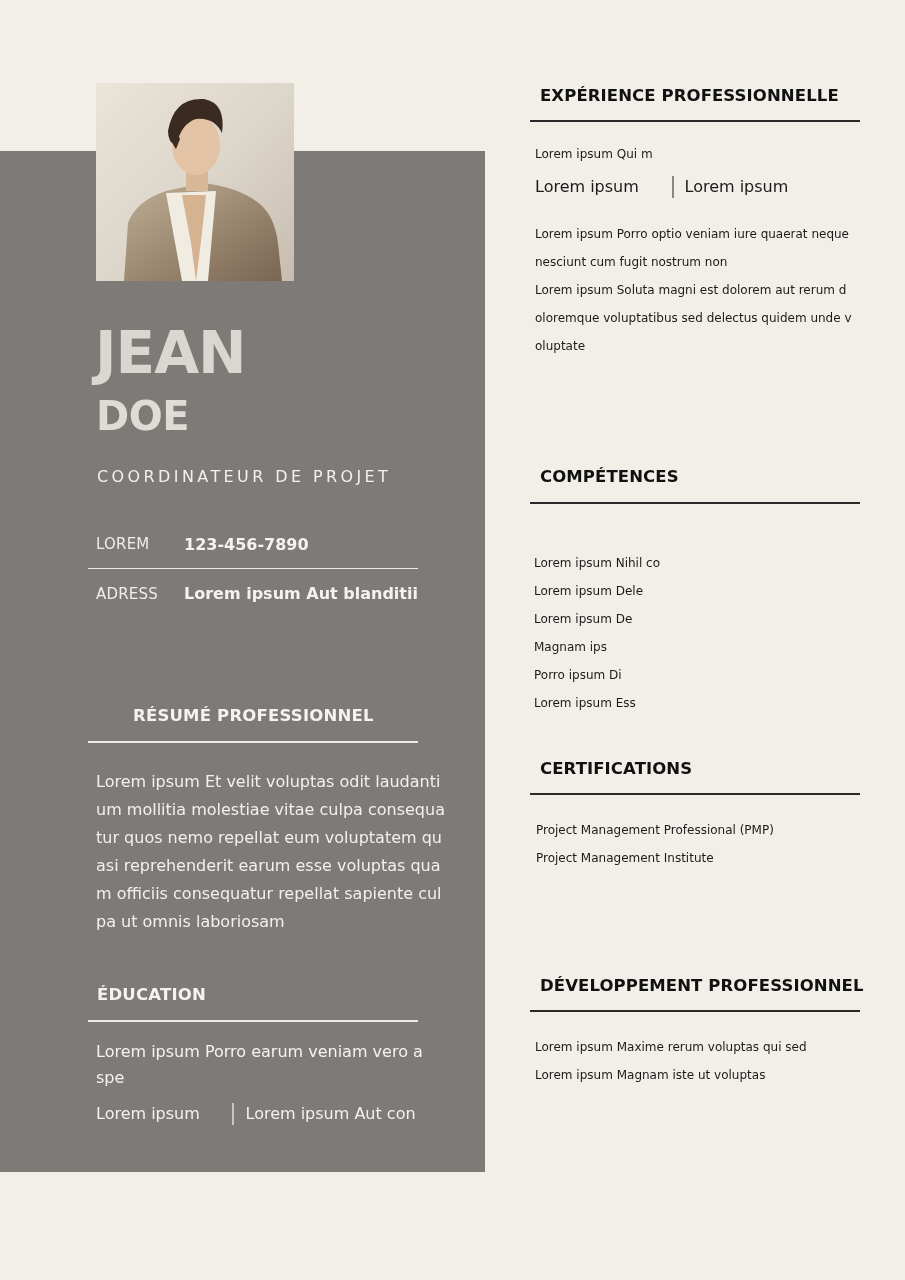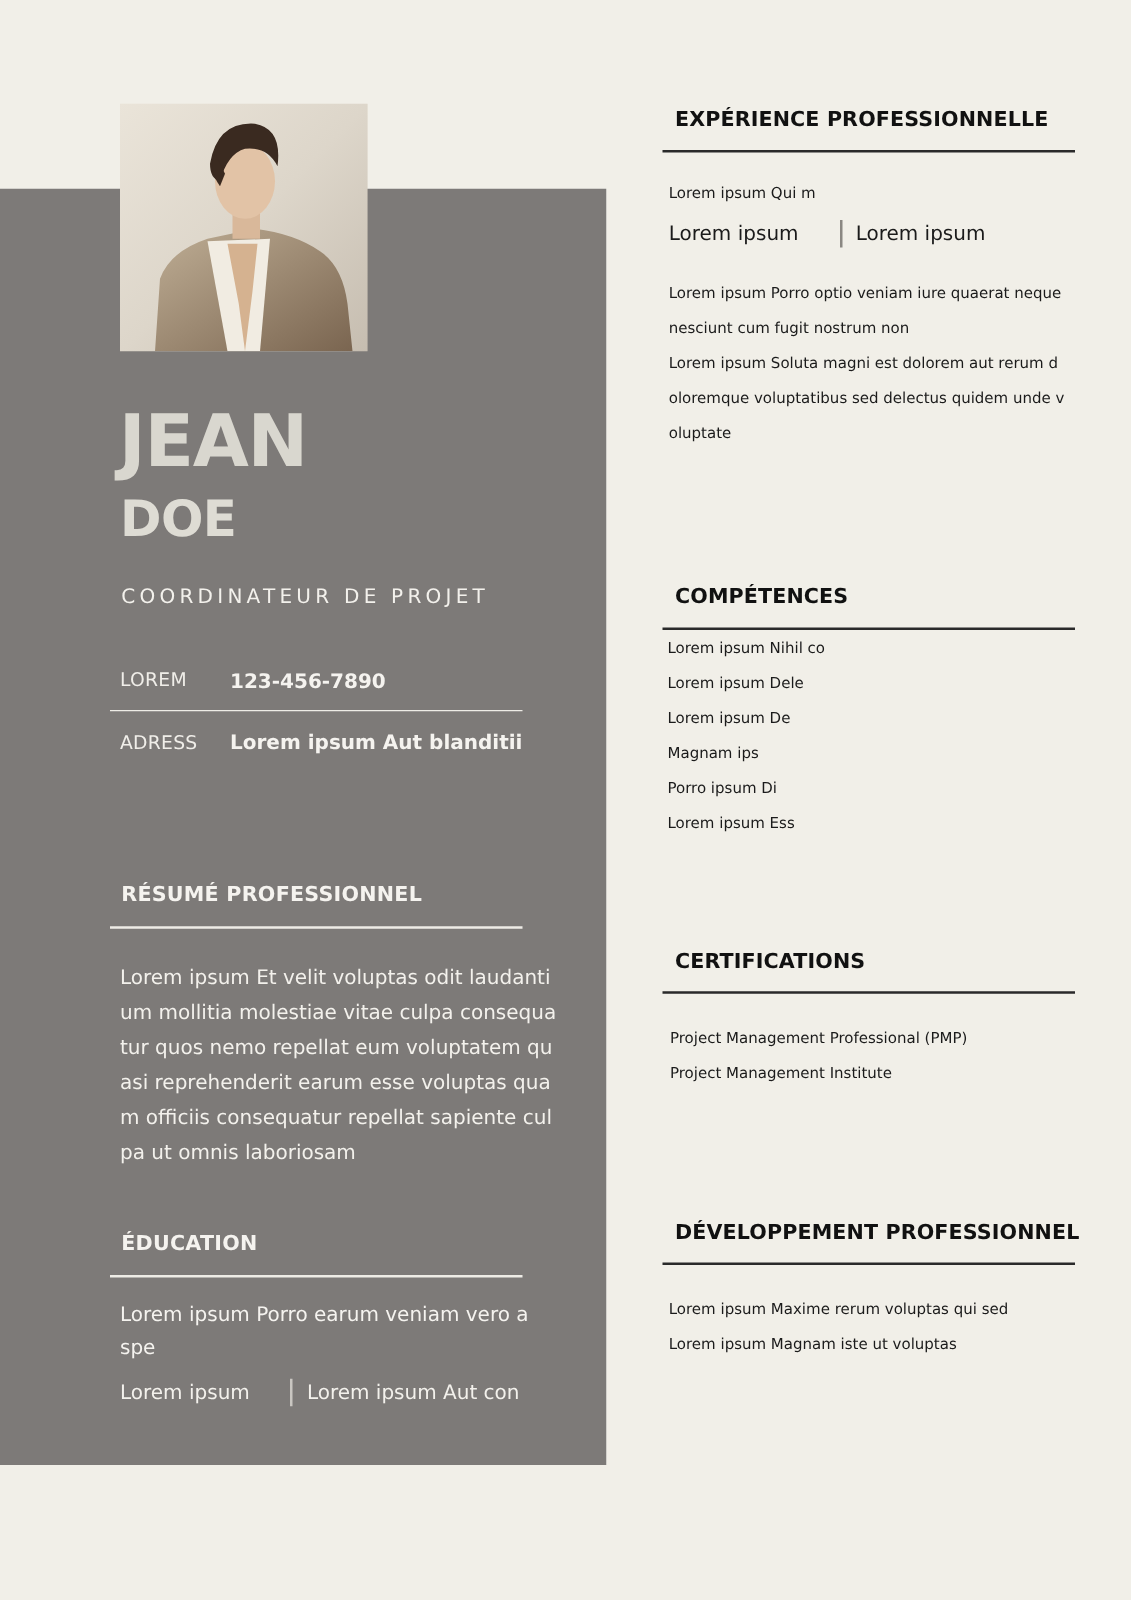--- a/index.html
+++ b/index.html
@@ -197,21 +197,21 @@
   <div class="contact-row">
     <span class="contact-label">LOREM</span>
     <span class="contact-value">123-456-7890</span>
   </div>
   <div class="contact-row">
     <span class="contact-label">ADRESS</span>
     <span class="contact-value">Lorem ipsum Aut blanditii</span>
   </div>
 </div>
 
-<div class="left-section-title" style="top:706px;">RÉSUMÉ PROFESSIONNEL</div>
+<div class="left-section-title" style="top:706px;margin-left:36px;">RÉSUMÉ PROFESSIONNEL</div>
 <div class="left-rule" style="top:741px;"></div>
 <div class="left-para" style="top:768px; word-break: break-all;">Lorem ipsum Et velit voluptas odit laudantium mollitia molestiae vitae culpa consequatur quos nemo repellat eum voluptatem quasi reprehenderit earum esse voluptas quam officiis consequatur repellat sapiente culpa ut omnis laboriosam</div>
 
 <div class="left-section-title" style="top:985px;">ÉDUCATION</div>
 <div class="left-rule" style="top:1020px;"></div>
 <div class="edu-title" style="word-break: break-all;">Lorem ipsum Porro earum veniam vero aspe</div>
 <div class="edu-meta">
   <span class="col1">Lorem ipsum</span>
   <span class="sep"></span>
   <span>Lorem ipsum Aut con</span>
@@ -225,21 +225,21 @@
   <span class="sep"></span>
   <span>Lorem ipsum</span>
 </div>
 <div class="right-text" style="top:220px; width:318px; word-break: break-all;">
   <span class="list-line">Lorem ipsum Porro optio veniam iure quaerat neque nesciunt cum fugit nostrum non</span>
   <span class="list-line">Lorem ipsum Soluta magni est dolorem aut rerum doloremque voluptatibus sed delectus quidem unde voluptate</span>
 </div>
 
 <div class="right-section-title" style="top:467px;">COMPÉTENCES</div>
 <div class="right-rule" style="top:502px;"></div>
-<div class="right-text" style="top:504px; left:534px;">
+<div class="right-text" style="top:549px; left:534px;">
   <span class="list-line">Lorem ipsum Nihil co</span>
   <span class="list-line">Lorem ipsum Dele</span>
   <span class="list-line">Lorem ipsum De</span>
   <span class="list-line">Magnam ips</span>
   <span class="list-line">Porro ipsum Di</span>
   <span class="list-line">Lorem ipsum Ess</span>
 </div>
 
 <div class="right-section-title" style="top:759px;">CERTIFICATIONS</div>
 <div class="right-rule" style="top:793px;"></div>

